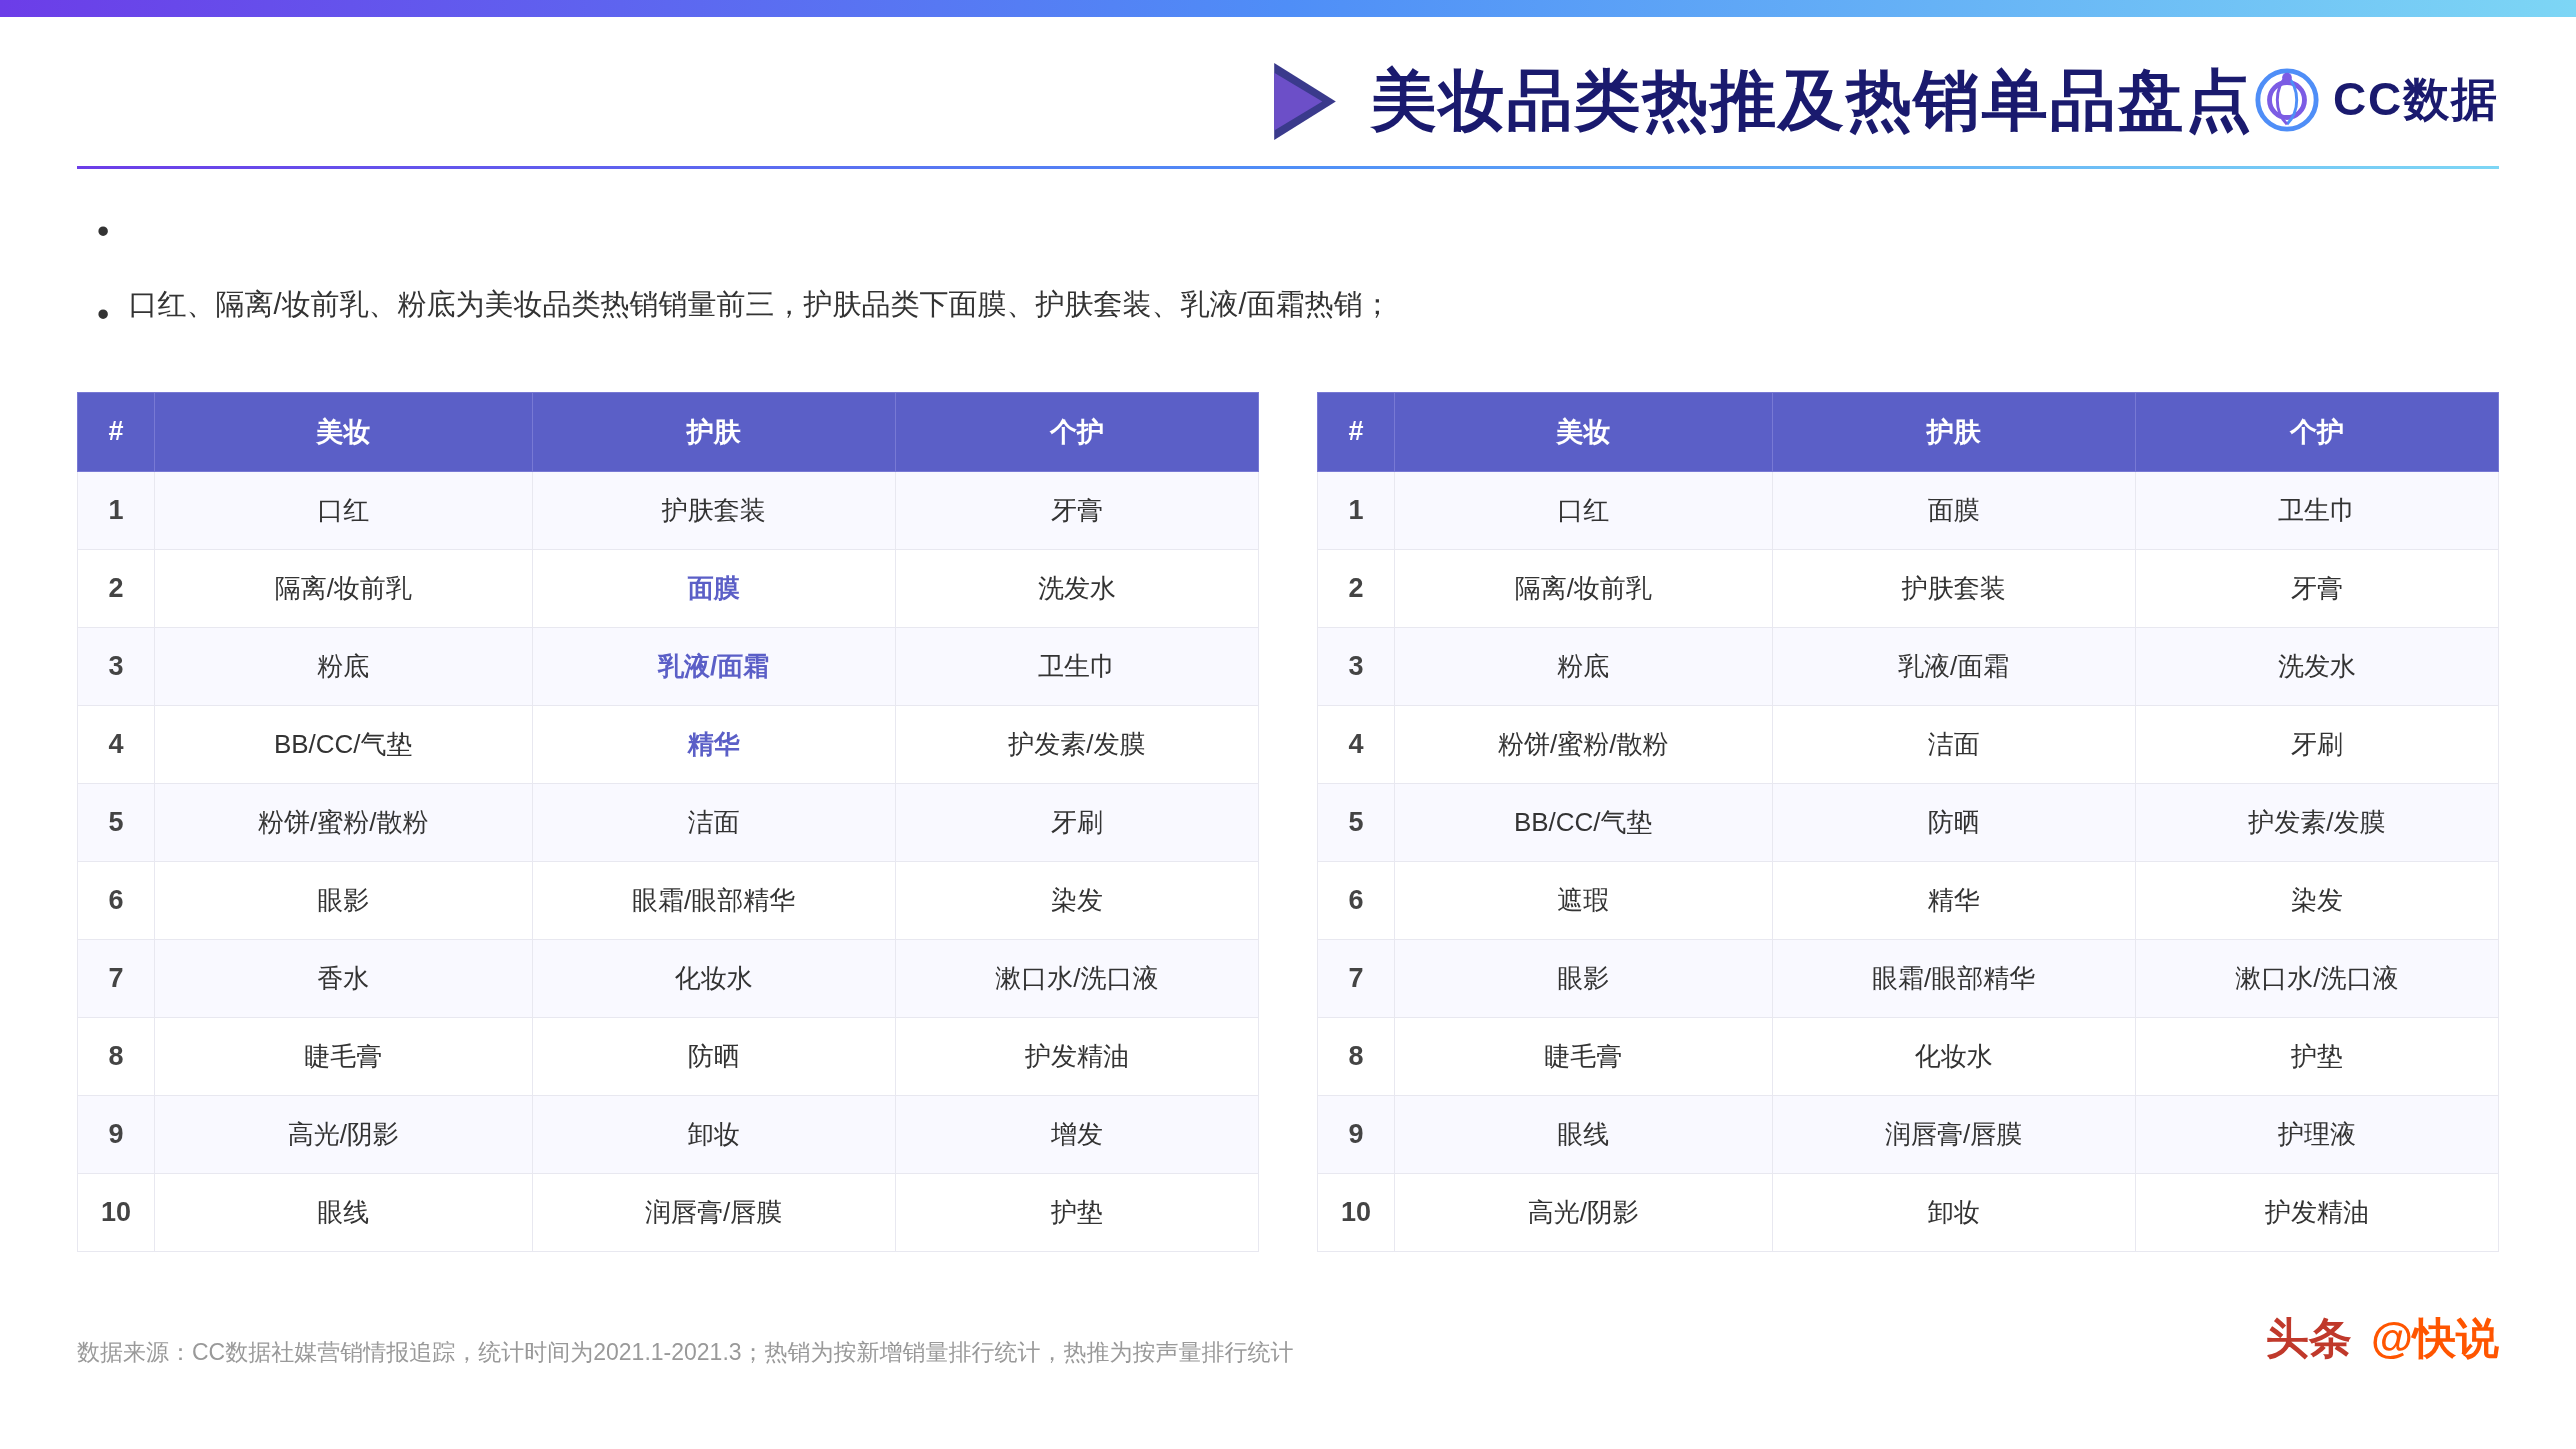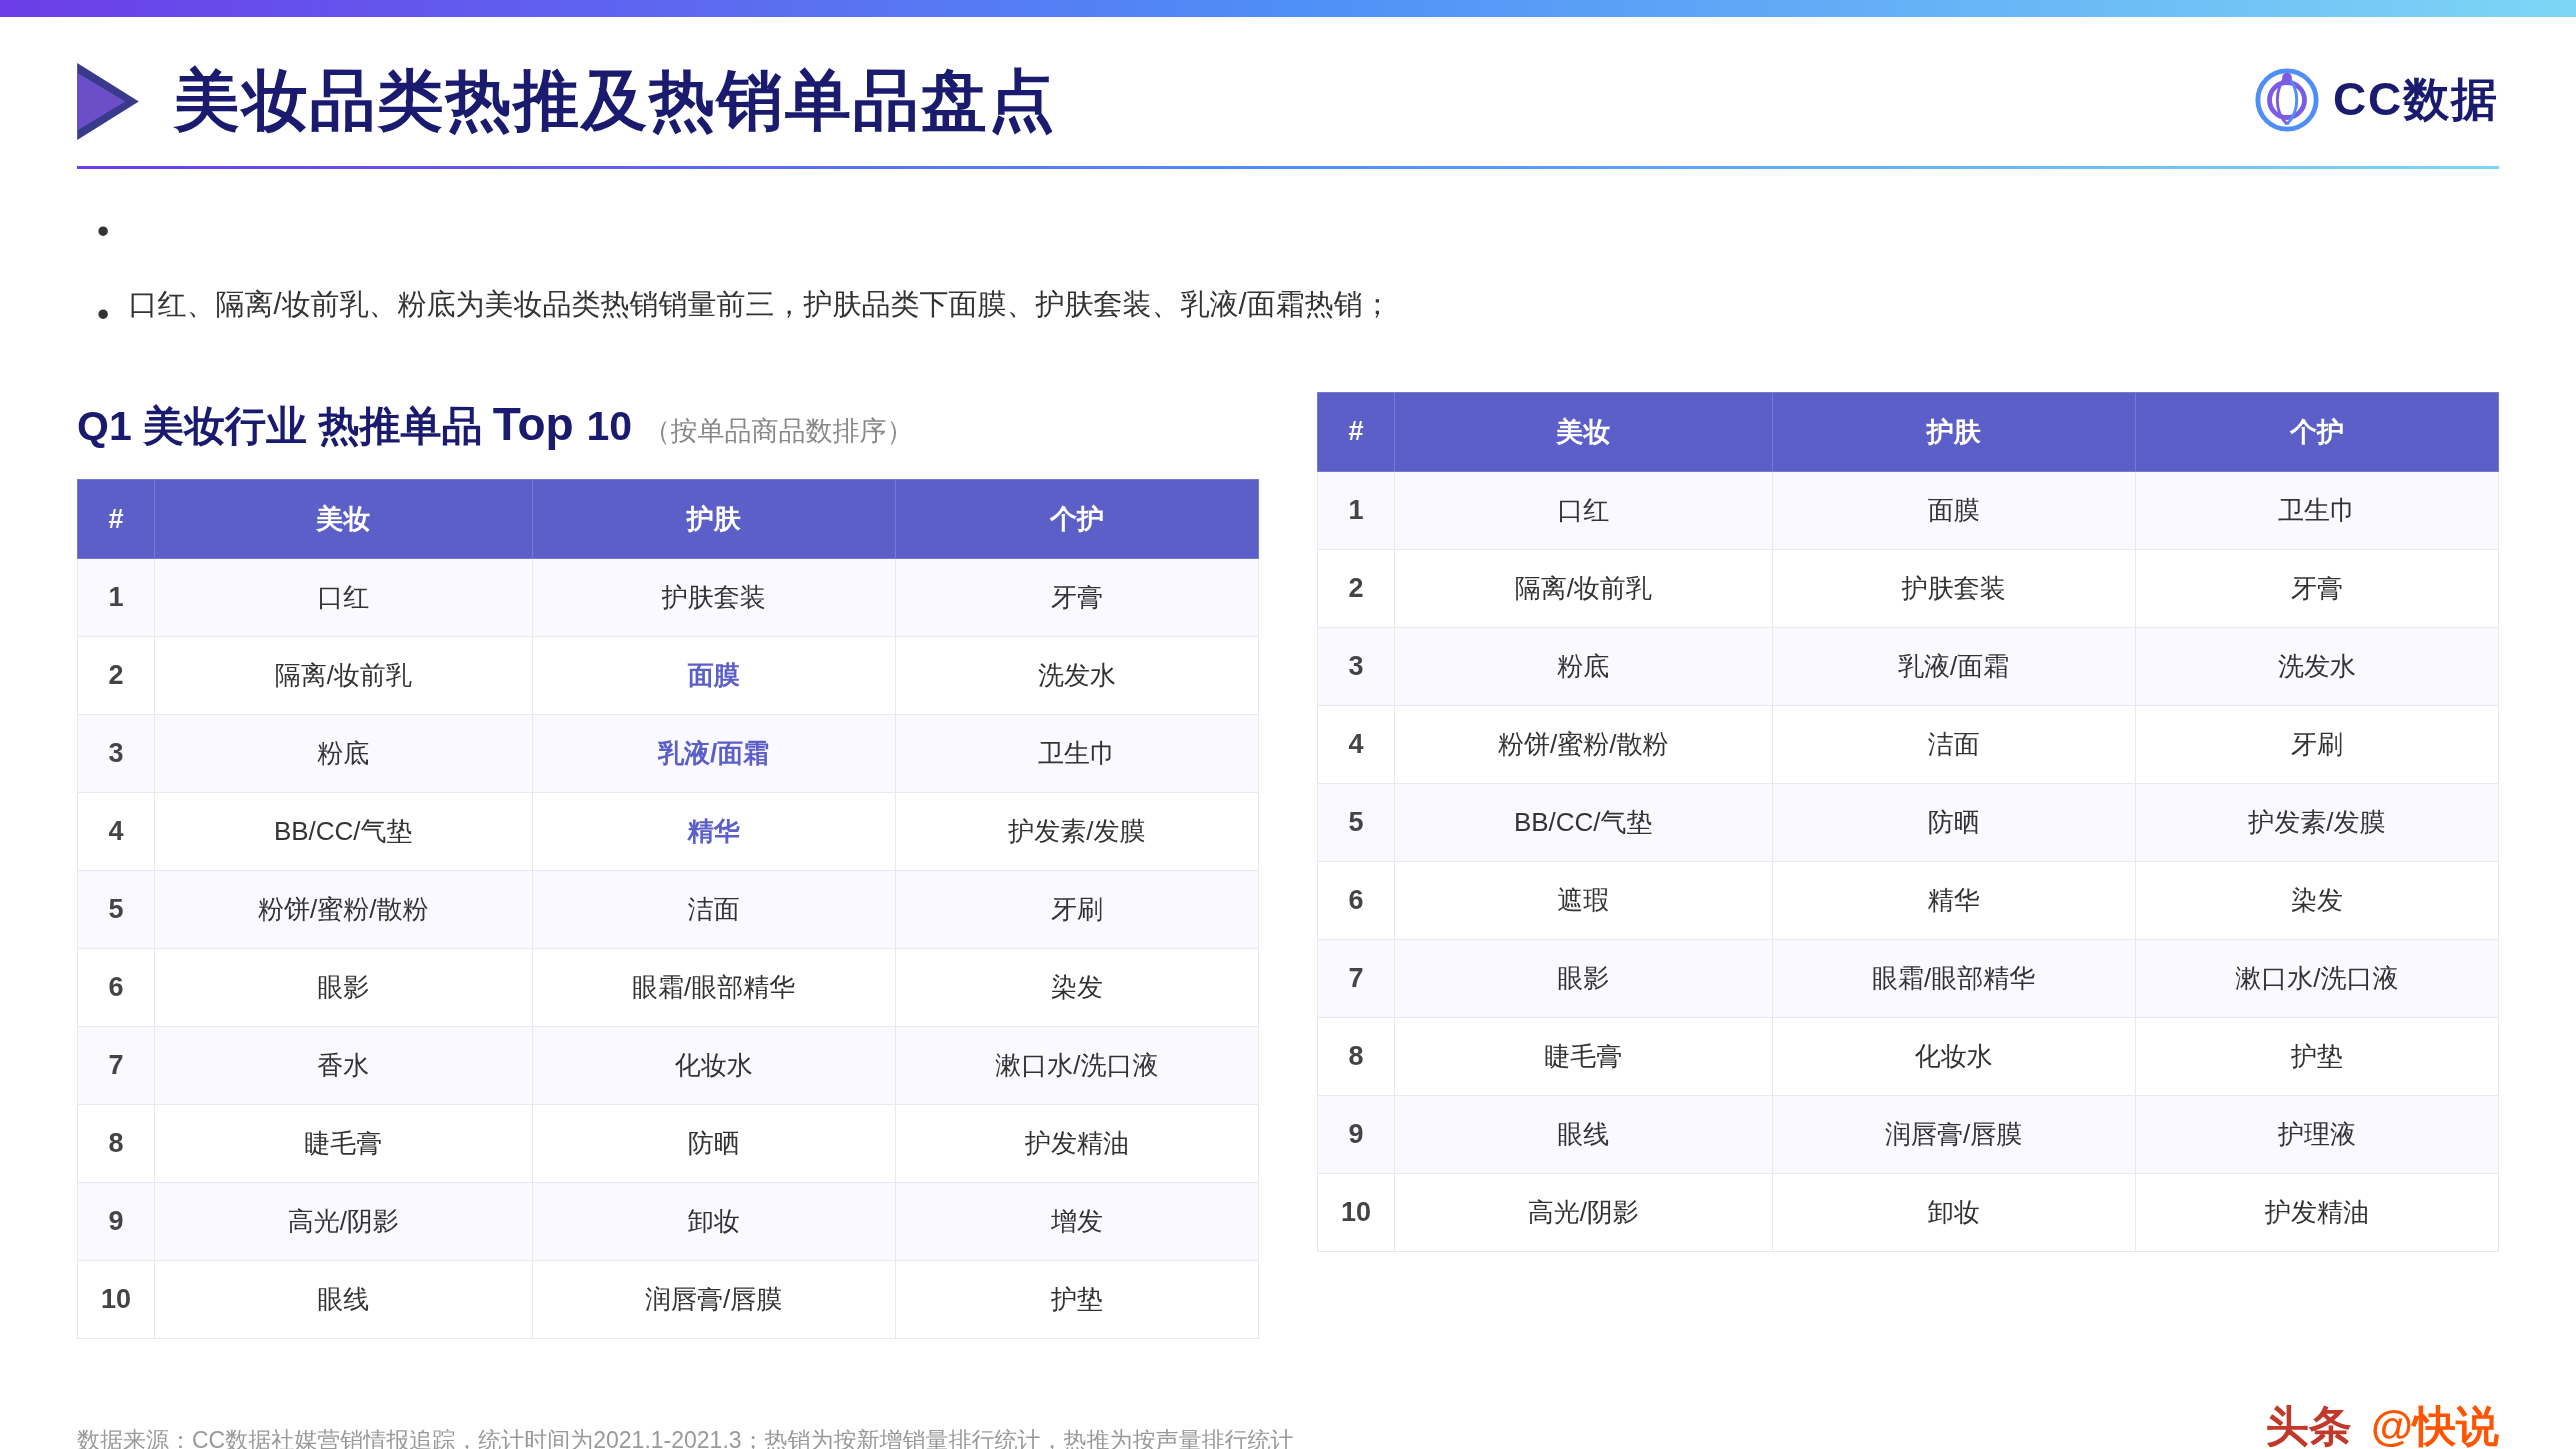--- a/index.html
+++ b/index.html
@@ -17,21 +17,21 @@
       height: 17.4px;
       background: linear-gradient(90deg, #6c3de8 0%, #4f8ef7 50%, #7dd6f5 100%);
       width: 100%;
     }
 
     
     .header {
       padding: 39px 77px 19.3px 77px;
       display: flex;
       align-items: flex-start;
-      justify-content: space-between;
+      justify-content: flex-end;
     }
 
     .title-section {
       display: flex;
       align-items: center;
       gap: 19.3px;
     }
 
     .page-title {
       font-size: 66px;
@@ -266,26 +266,20 @@
   </div>
   <div class="bullet-item">
     <span class="bullet-dot">•</span>
     <span>口红、隔离/妆前乳、粉底为美妆品类热销销量前三，护肤品类下面膜、护肤套装、乳液/面霜热销；</span>
   </div>
 </div>
 
 <div class="tables-section">
 
   <div class="table-block">
-    <div class="table-title">
-      <strong>Q1 美妆行业 热推单品</strong>
-      <span class="top-text"> Top </span>
-      <strong>10 </strong>
-      <span class="subtitle">（按单品商品数排序）</span>
-    </div>
     <div style="position:relative;">
       <div class="watermark watermark-1">CC数据</div>
       <table class="data-table">
         <thead>
           <tr>
             <th>#</th>
             <th>美妆</th>
             <th>护肤</th>
             <th>个护</th>
           </tr>

